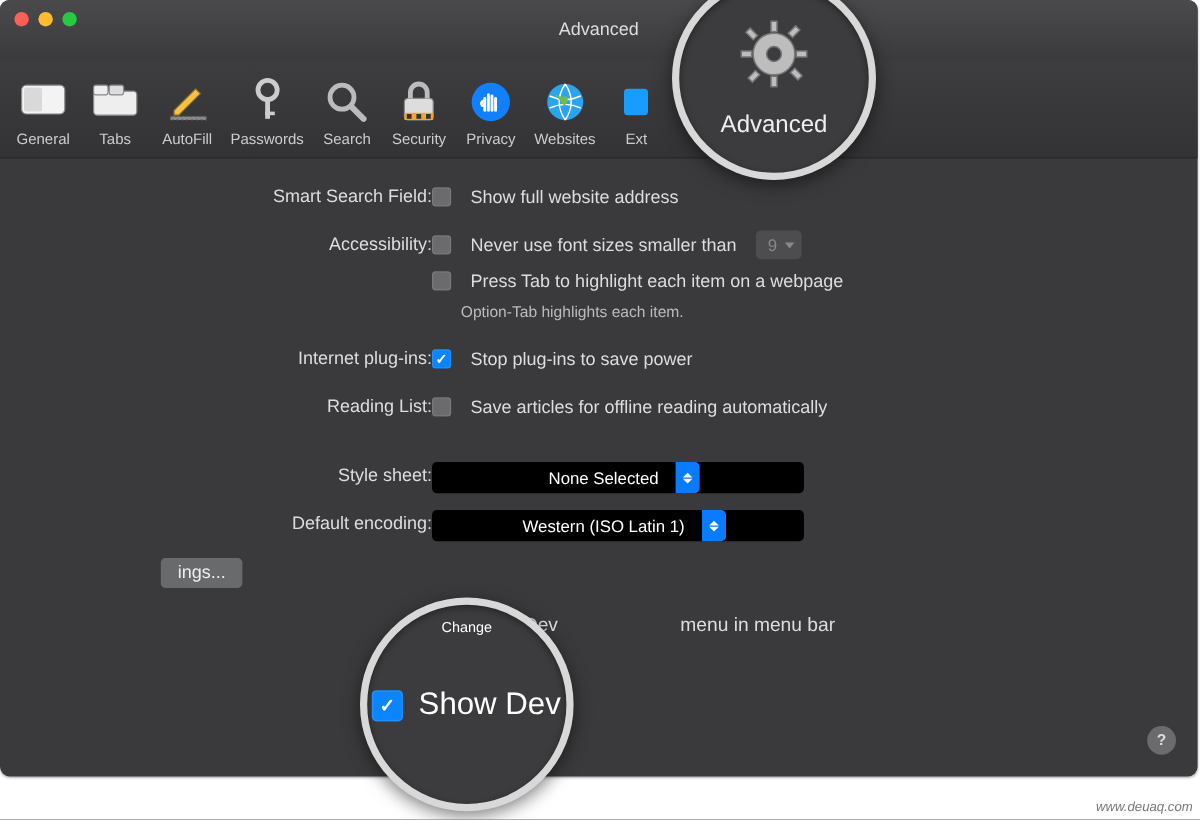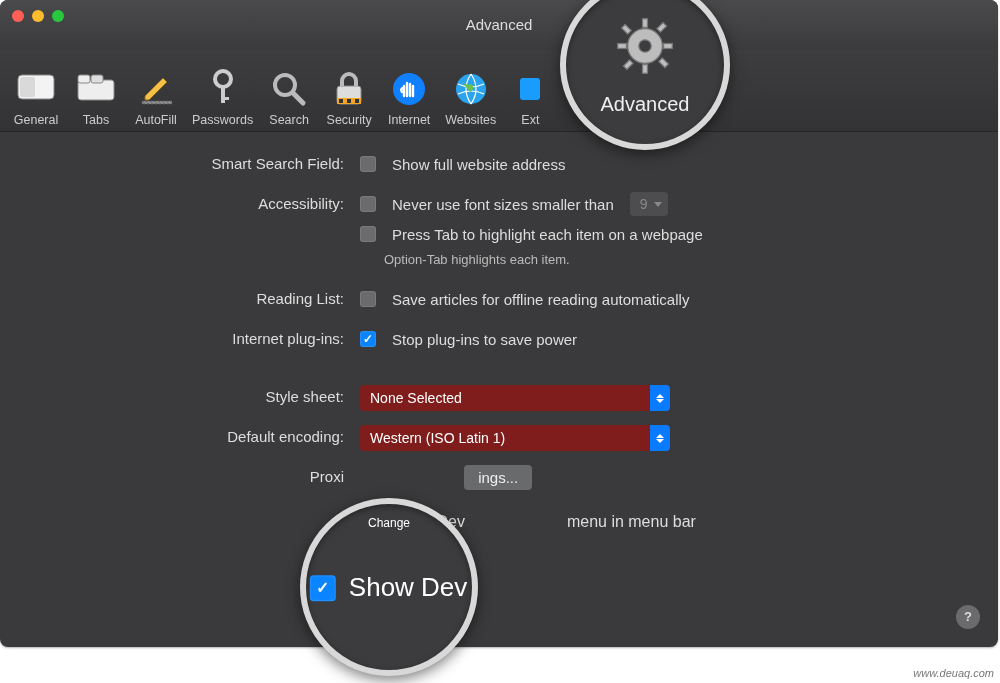--- a/index.html
+++ b/index.html
@@ -18,46 +18,46 @@
     height: 50px; background: linear-gradient(#4a4a4c,#3b3b3d);
     border-top-left-radius: 8px; border-top-right-radius: 8px;
     position: relative;
   }
   .traffic { position: absolute; left: 12px; top: 10px; display:flex; gap:8px; }
   .dot { width:12px; height:12px; border-radius:50%; }
   .dot.r{background:#ff5f57;} .dot.y{background:#febc2e;} .dot.g{background:#28c840;}
   .title { text-align:center; line-height:50px; font-size:15px; color:#ddd; }
   .toolbar {
     height: 82px; background: linear-gradient(#3d3d3f,#333335);
-    border-bottom: 1px solid #262628; display:flex; padding: 0 6px; align-items:flex-end;
+    border-bottom: 1px solid #262628; display:flex; padding: 0 6px; align-items:center;
     padding-top:6px;
   }
   .tb-item {
     display:flex; flex-direction:column; align-items:center; justify-content:flex-start;
     padding: 2px 4px 4px; margin: 0 2px; border-radius:4px; cursor:pointer;
     min-width: 56px;
   }
   .tb-item .ico { width:44px; height:44px; display:flex; align-items:center; justify-content:center; }
   .tb-item .lbl { font-size:12.5px; color:#ccc; margin-top:2px; }
   .content { position:absolute; left:0; right:0; top:132px; bottom:0; padding: 20px 30px 60px; }
   .row { display:flex; align-items:flex-start; margin-bottom:10px; }
-  .label-col { width: 330px; text-align:right; padding-right:16px; font-size:15px; color:#ddd; padding-top:3px;}
+  .label-col { width: 330px; text-align:right; padding-right:0; font-size:15px; color:#ddd; padding-top:3px;}
   .field-col { flex:1; font-size:15px; color:#ddd; }
   .chk-line { display:flex; align-items:center; gap:16px; margin-bottom:6px; min-height:24px;}
   .chk {
     width:16px; height:16px; border-radius:3px; background:#6b6b6d;
     display:inline-flex; align-items:center; justify-content:center; flex:none;
     box-shadow: inset 0 0 0 1px rgba(255,255,255,.1);
   }
   .chk.on { background:#0a84ff; }
   .chk.on::after{content:"✓"; color:#fff; font-size:12px; font-weight:bold; line-height:1;}
   .hint { font-size:13px; color:#bbb; margin:4px 0 10px 24px; }
   .select {
-    display:flex; align-items:center; justify-content:space-between;
-    background:#7f1d1d; border-radius:4px; height:26px; padding:0 0 0 10px;
+    display:flex; align-items:center; justify-content:center;
+    background:#000000; border-radius:4px; height:26px; padding:0 0 0 10px;
     font-size:14px; color:#fff; width:310px;gap:14px;
   }
   .select .caps{
     width:20px; height:26px; background:#0a7aff; border-top-right-radius:4px; border-bottom-right-radius:4px;
     display:flex; flex-direction:column; align-items:center; justify-content:center; gap:1px;
   }
   .select .caps::before{content:""; width:0;height:0;border-left:4px solid transparent;border-right:4px solid transparent;border-bottom:4px solid #fff;}
   .select .caps::after{content:""; width:0;height:0;border-left:4px solid transparent;border-right:4px solid transparent;border-top:4px solid #fff;}
   .minisel {
     display:inline-flex; align-items:center; background:#4d4d4f; border-radius:4px;
@@ -162,21 +162,21 @@
       </div>
       <div class="lbl">Security</div>
     </div>
     <div class="tb-item">
       <div class="ico">
         <svg width="34" height="34">
             <circle cx="17" cy="17" r="16" fill="#1080ff"></circle>
             <path d="M12 24 v-10 m3 10 v-13 m3 13 v-12 m3 12 v-10 M10 20 q-2 -3 1 -4" stroke="#fff" stroke-width="2.4" stroke-linecap="round" fill="none"></path>
           </svg>
       </div>
-      <div class="lbl">Internet</div>
+      <div class="lbl">Privacy</div>
     </div>
     <div class="tb-item">
       <div class="ico">
         <svg width="34" height="34">
             <circle cx="17" cy="17" r="15" fill="#2aa4ef"></circle>
             <path d="M4 12 q13 6 26 0 M4 22 q13 -6 26 0 M17 2 q-10 15 0 30 M17 2 q10 15 0 30" stroke="#fff" stroke-width="1.2" fill="none"></path>
             <path d="M8 10 q4 4 10 2 q3 5 -2 8" fill="#6cbf4a"></path>
           </svg>
       </div>
       <div class="lbl">Websites</div>
@@ -215,35 +215,35 @@
         </div>
         <div class="chk-line">
           <span class="chk"></span>
           <span>Press Tab to highlight each item on a webpage</span>
         </div>
         <div class="hint">Option-Tab highlights each item.</div>
       </div>
     </div>
 
     <div class="row">
+      <div class="label-col">Internet plug-ins:</div>
+      <div class="field-col">
+        <div class="chk-line">
+          <span class="chk on"></span>
+          <span>Stop plug-ins to save power</span>
+        </div>
+      </div>
+    </div>
+
+    <div class="row">
       <div class="label-col">Reading List:</div>
       <div class="field-col">
         <div class="chk-line">
           <span class="chk"></span>
           <span>Save articles for offline reading automatically</span>
-        </div>
-      </div>
-    </div>
-
-    <div class="row">
-      <div class="label-col">Internet plug-ins:</div>
-      <div class="field-col">
-        <div class="chk-line">
-          <span class="chk on"></span>
-          <span>Stop plug-ins to save power</span>
         </div>
       </div>
     </div>
 
     <div style="height:18px"></div>
 
     <div class="row">
       <div class="label-col">Style sheet:</div>
       <div class="field-col">
         <div class="select">
@@ -257,21 +257,20 @@
       <div class="label-col">Default encoding:</div>
       <div class="field-col">
         <div class="select">
           <span>Western (ISO Latin 1)</span>
           <span class="caps"></span>
         </div>
       </div>
     </div>
 
     <div class="row" style="margin-top:14px;">
-      <div class="label-col">Proxi</div>
       <div class="field-col">
         <span style="display:inline-block;width:100px"></span>
         <span class="btn"><span>ings...</span></span>
       </div>
     </div>
 
     <div class="row" style="margin-top:20px;">
       <div class="label-col"></div>
       <div class="field-col">
         <div class="chk-line" style="font-size:16px;">

